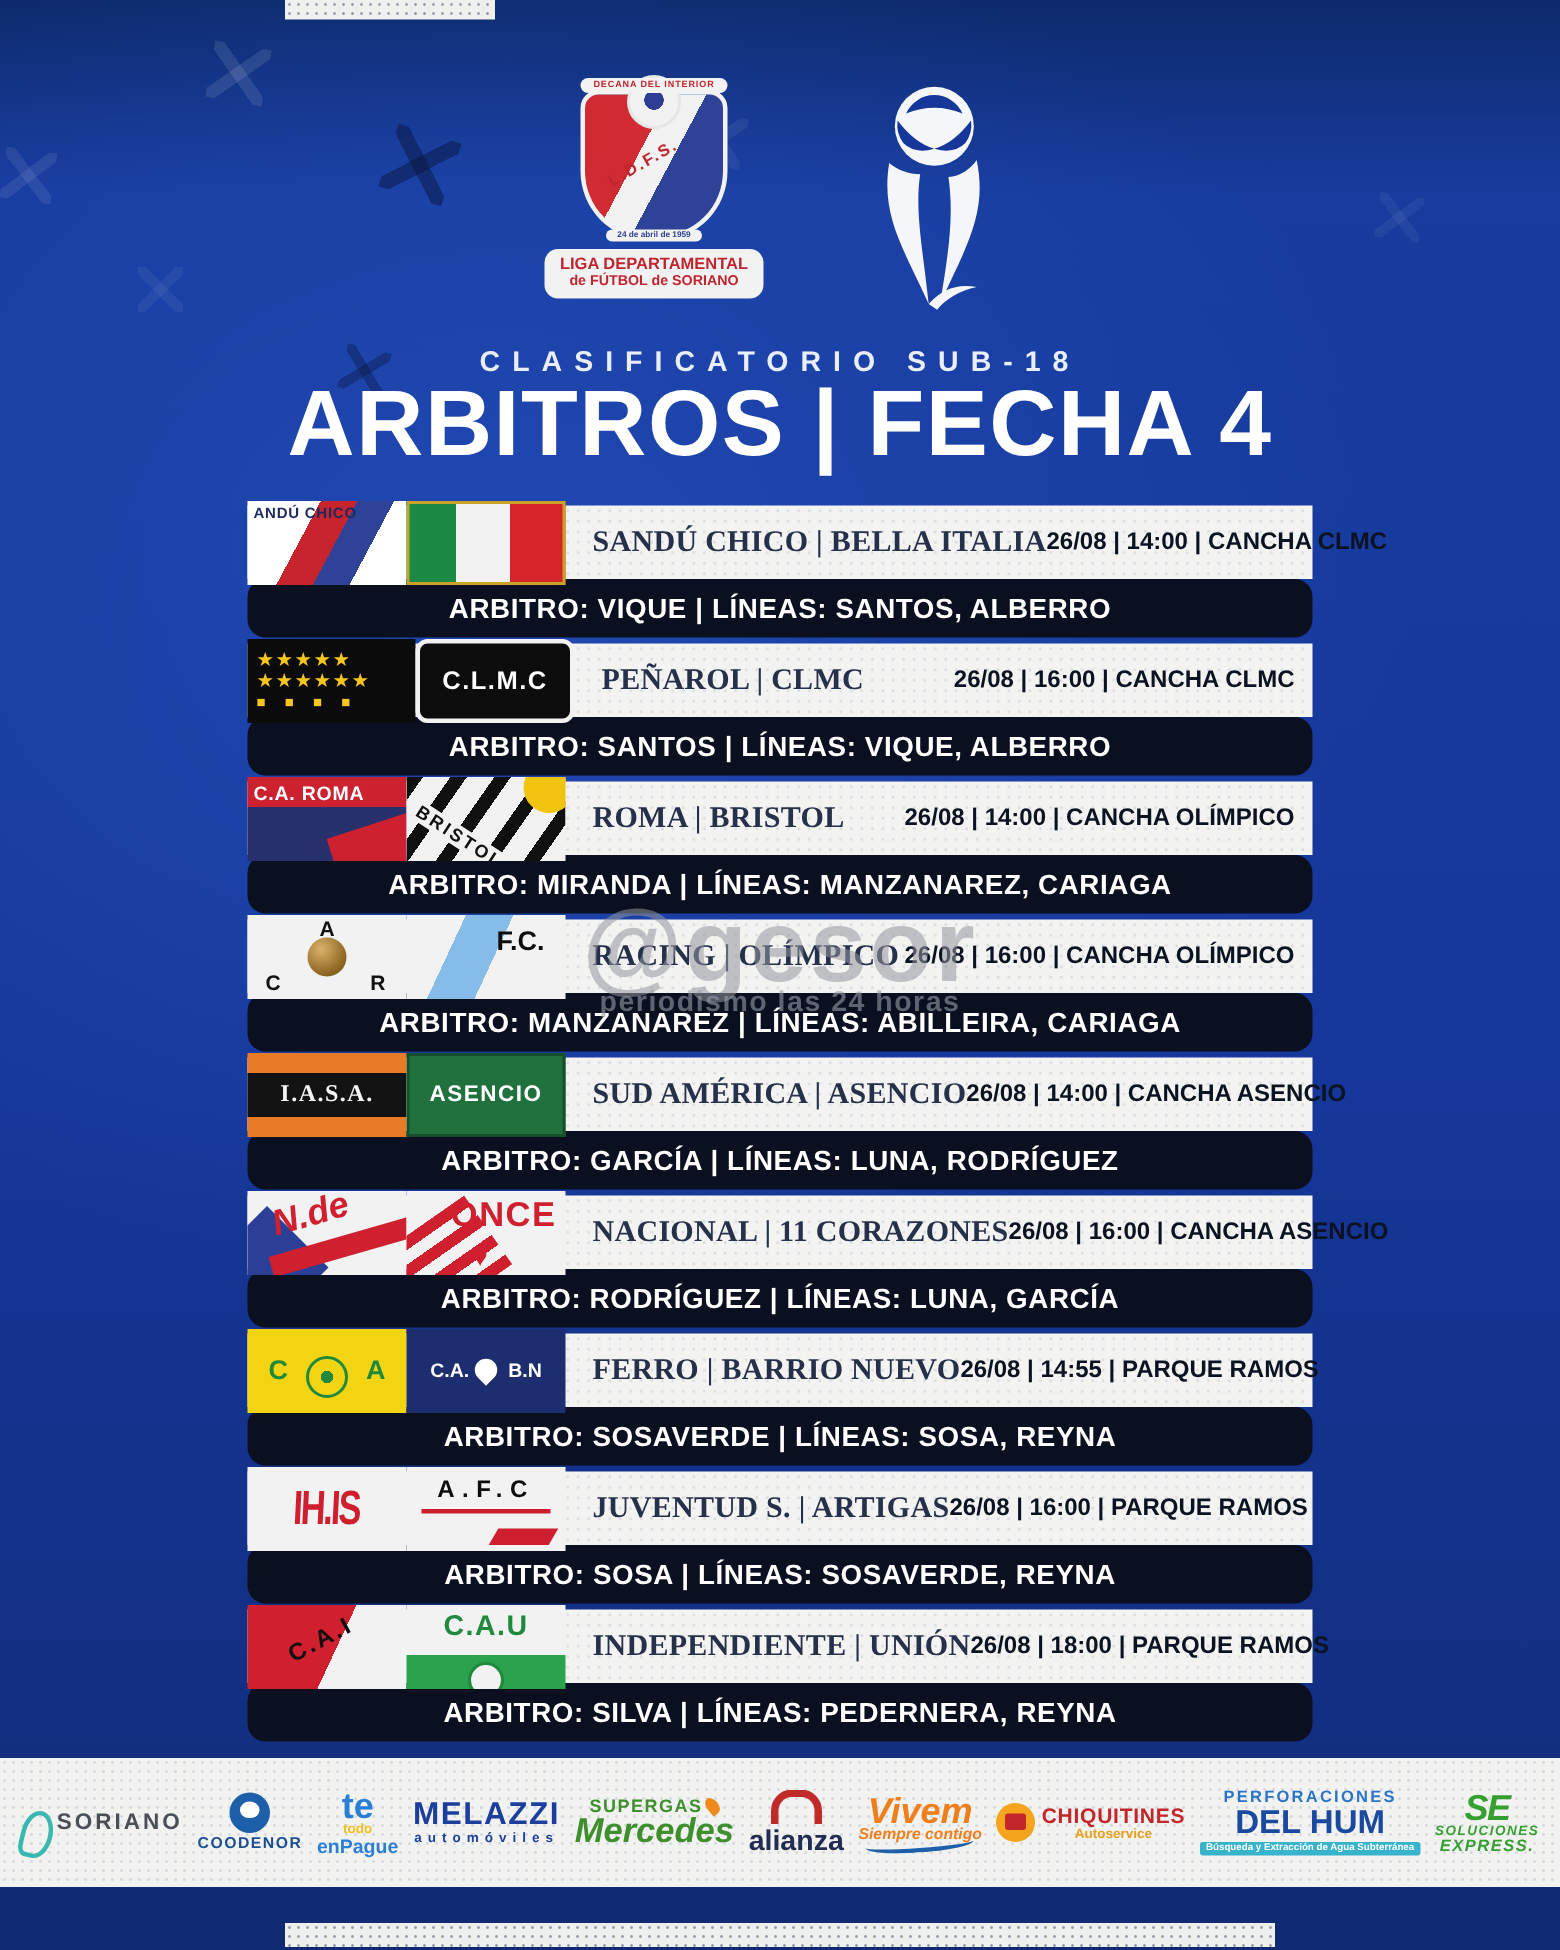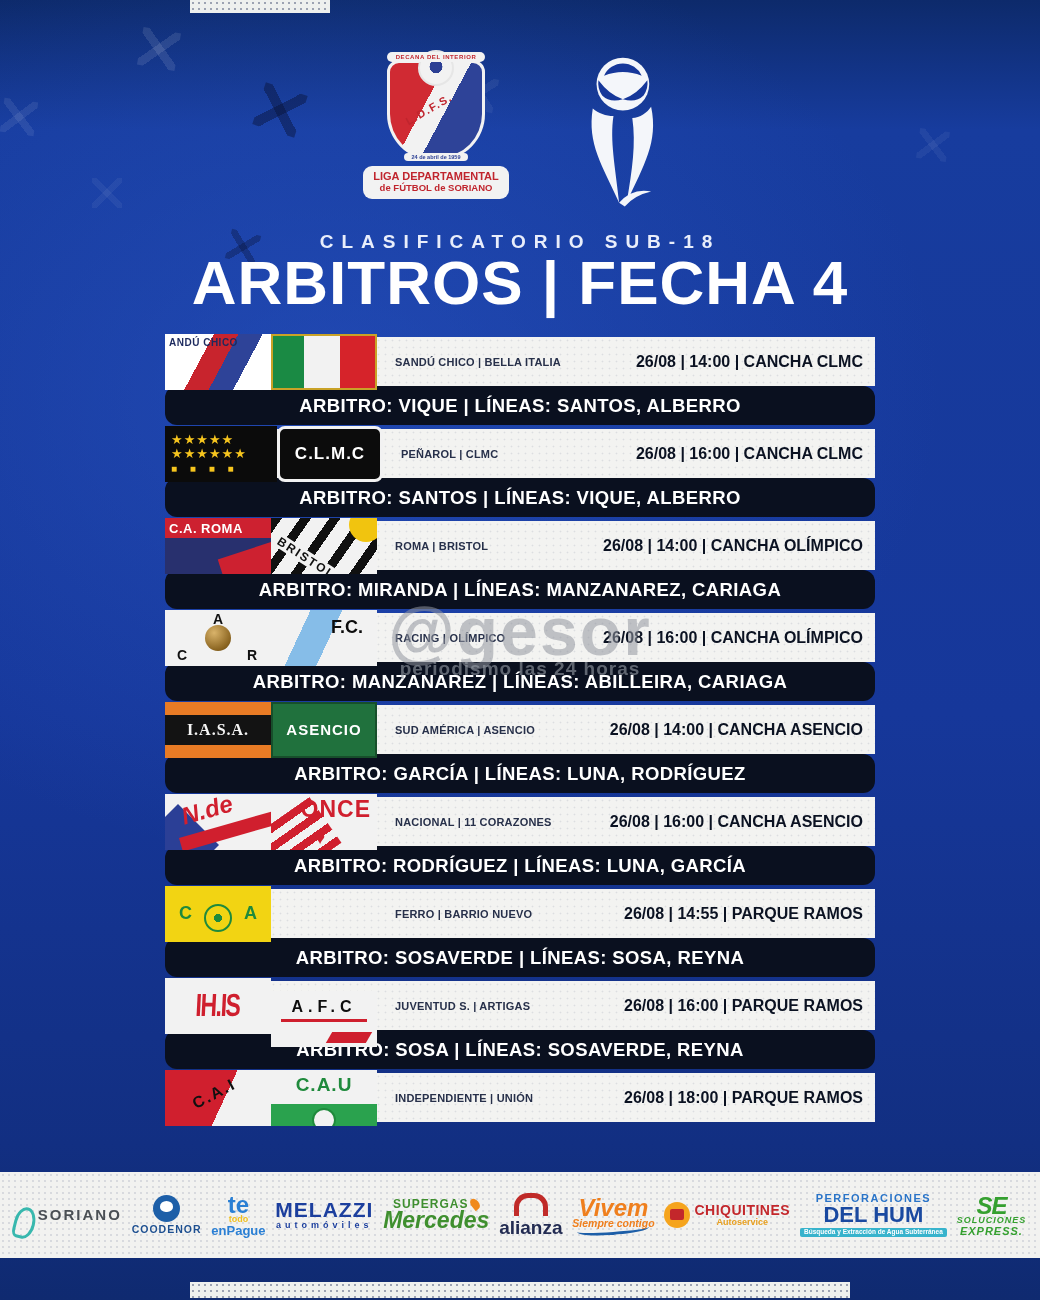--- a/index.html
+++ b/index.html
@@ -38,21 +38,21 @@
   .trophy{margin-top:2px;}
   .kicker{position:absolute;top:231px;left:0;right:0;text-align:center;color:#e9eefb;font-size:19px;font-weight:600;letter-spacing:8px;}
   .title{position:absolute;top:247px;left:0;right:0;text-align:center;color:#ffffff;font-size:62px;font-weight:800;letter-spacing:1px;}
   
   .list{position:absolute;top:337px;left:165px;width:710px;}
   .block{margin-bottom:4px;}
   .bar{height:49px;background-color:#f3f3f1;display:flex;align-items:center;position:relative;
     background-image:radial-gradient(rgba(100,110,140,.16) .8px, transparent 1.1px);background-size:7px 7px;}
   .badges{flex:0 0 212px;display:flex;height:56px;position:relative;z-index:2;}
   .badge{flex:0 0 106px;width:106px;height:56px;position:relative;overflow:hidden;}
-  .matchup{flex:1 1 auto;padding-left:18px;font-size:11px;font-weight:700;color:#27304a;letter-spacing:.2px;white-space:nowrap;}
+  .matchup{flex:1 1 auto;padding-left:18px;font-size:20px;font-weight:700;color:#27304a;letter-spacing:.2px;white-space:nowrap;font-family:Liberation Serif, serif;}
   .sched{margin-left:auto;padding-right:12px;font-size:16px;font-weight:800;color:#0b1222;white-space:nowrap;}
   .refbar{height:39px;background:#0a101f;color:#fff;display:flex;align-items:center;justify-content:center;
     font-size:18.5px;font-weight:800;letter-spacing:.4px;white-space:nowrap;border-radius:12px;}
   
   .b-sandu{background:#fff;}
   .b-sandu::after{content:"";position:absolute;inset:0;background:linear-gradient(118deg,transparent 36%,#c8242d 36% 54%,#2e4398 54% 72%,transparent 72%);}
   .b-sandu .t1{position:absolute;top:3px;left:4px;font-size:10px;font-weight:900;color:#1d2a5e;letter-spacing:.5px;z-index:2;}
   .b-italia{background:linear-gradient(90deg,#1a8a44 0 31%,#f2f2f2 31% 65%,#d6232a 65% 100%);box-shadow:inset 0 0 0 2px #c9a227;}
   .b-penarol{background:#0b0b0b;display:flex;flex-direction:column;align-items:flex-start;justify-content:center;padding-left:6px;}
   .b-penarol .t1,.b-penarol .t2{color:#f6c51e;font-size:13px;line-height:1.05;letter-spacing:1px;}
@@ -91,21 +91,21 @@
   .b-once .t2{position:absolute;bottom:1px;left:44px;color:#d01f2e;font-size:17px;z-index:2;}
   .b-ferro{background:#f2d413;display:flex;align-items:center;justify-content:space-between;padding:0 14px;box-sizing:border-box;}
   .b-ferro .t1,.b-ferro .t2{font-size:18px;font-weight:900;color:#1f8a3c;z-index:2;}
   .b-ferro::after{content:"";position:absolute;left:50%;top:58%;transform:translate(-50%,-50%);width:24px;height:24px;border-radius:50%;
     border:2px solid #1f8a3c;background:radial-gradient(circle,#1f8a3c 24%,transparent 25%);}
   .b-bn{background:#1c2d70;display:flex;align-items:center;justify-content:center;gap:26px;}
   .b-bn .t1,.b-bn .t3{color:#fff;font-size:13px;font-weight:900;z-index:2;}
   .b-bn::before{content:"";position:absolute;left:50%;top:50%;transform:translate(-50%,-55%) rotate(-45deg);width:15px;height:15px;background:#fff;border-radius:50% 50% 50% 0;}
   .b-juventud{background:#f2f2f2;display:flex;align-items:center;justify-content:center;}
   .b-juventud .t1{color:#cf1f2e;font-size:32px;font-weight:900;transform:scaleX(.72) skewX(-4deg);letter-spacing:-2px;}
-  .b-afc{background:#f2f2f2;margin-top:13px;}
+  .b-afc{background:#f2f2f2;}
   .b-afc .t1{position:absolute;top:7px;left:10px;right:10px;text-align:center;color:#0d0d0d;font-size:16px;font-weight:900;letter-spacing:5px;border-bottom:3px solid #cf1f2e;padding-bottom:3px;}
   .b-afc::after{content:"";position:absolute;bottom:4px;right:8px;width:40px;height:11px;background:#cf1f2e;transform:skewX(-30deg);}
   .b-cai{background:linear-gradient(295deg,#f2f2f2 0 45%,#d01f2e 45% 100%);}
   .b-cai .t1{position:absolute;top:15px;left:26px;transform:rotate(-28deg);font-size:16px;font-weight:900;color:#101010;letter-spacing:2px;}
   .b-cau{background:linear-gradient(180deg,#f2f2f2 0 60%,#2aa24e 60% 100%);}
   .b-cau .t1{position:absolute;top:4px;left:0;right:0;text-align:center;font-size:19px;font-weight:900;color:#1f8a3c;letter-spacing:1px;}
   .b-cau::after{content:"";position:absolute;bottom:-6px;left:50%;transform:translateX(-50%);width:20px;height:20px;border-radius:50%;background:#f2f2f2;border:2px solid #1f8a3c;}
   
   .wm{position:absolute;top:592px;left:0;right:0;text-align:center;z-index:5;pointer-events:none;}
   .wm .h{font-size:68px;font-weight:900;color:rgba(145,150,158,.55);letter-spacing:2px;}
@@ -286,20 +286,24 @@
         </div>
         <div class="refbar">ARBITRO: RODRÍGUEZ | LÍNEAS: LUNA, GARCÍA</div>
       </div>
       <div class="block">
         <div class="bar">
           <div class="badges">
             <div class="badge b-ferro">
               <span class="t1">C</span>
               <span class="t2">A</span>
             </div>
+            <div class="badge b-bn">
+              <span class="t1">C.A.</span>
+              <span class="t3">B.N</span>
+            </div>
           </div>
           <div class="matchup">FERRO | BARRIO NUEVO</div>
           <div class="sched">26/08 | 14:55 | PARQUE RAMOS</div>
         </div>
         <div class="refbar">ARBITRO: SOSAVERDE | LÍNEAS: SOSA, REYNA</div>
       </div>
       <div class="block">
         <div class="bar">
           <div class="badges">
             <div class="badge b-juventud">
@@ -320,20 +324,21 @@
             <div class="badge b-cai">
               <span class="t1">C.A.I</span>
             </div>
             <div class="badge b-cau">
               <span class="t1">C.A.U</span>
             </div>
           </div>
           <div class="matchup">INDEPENDIENTE | UNIÓN</div>
           <div class="sched">26/08 | 18:00 | PARQUE RAMOS</div>
         </div>
+        <div class="refbar">ARBITRO: SILVA | LÍNEAS: PEDERNERA, REYNA</div>
       </div>
     </div>
 
   <div class="wm">
     <div class="h">@gesor</div>
     <div class="t">periodismo las 24 horas</div>
   </div>
 
   <div class="sponsors">
       <div class="sponsor sp-soriano">

